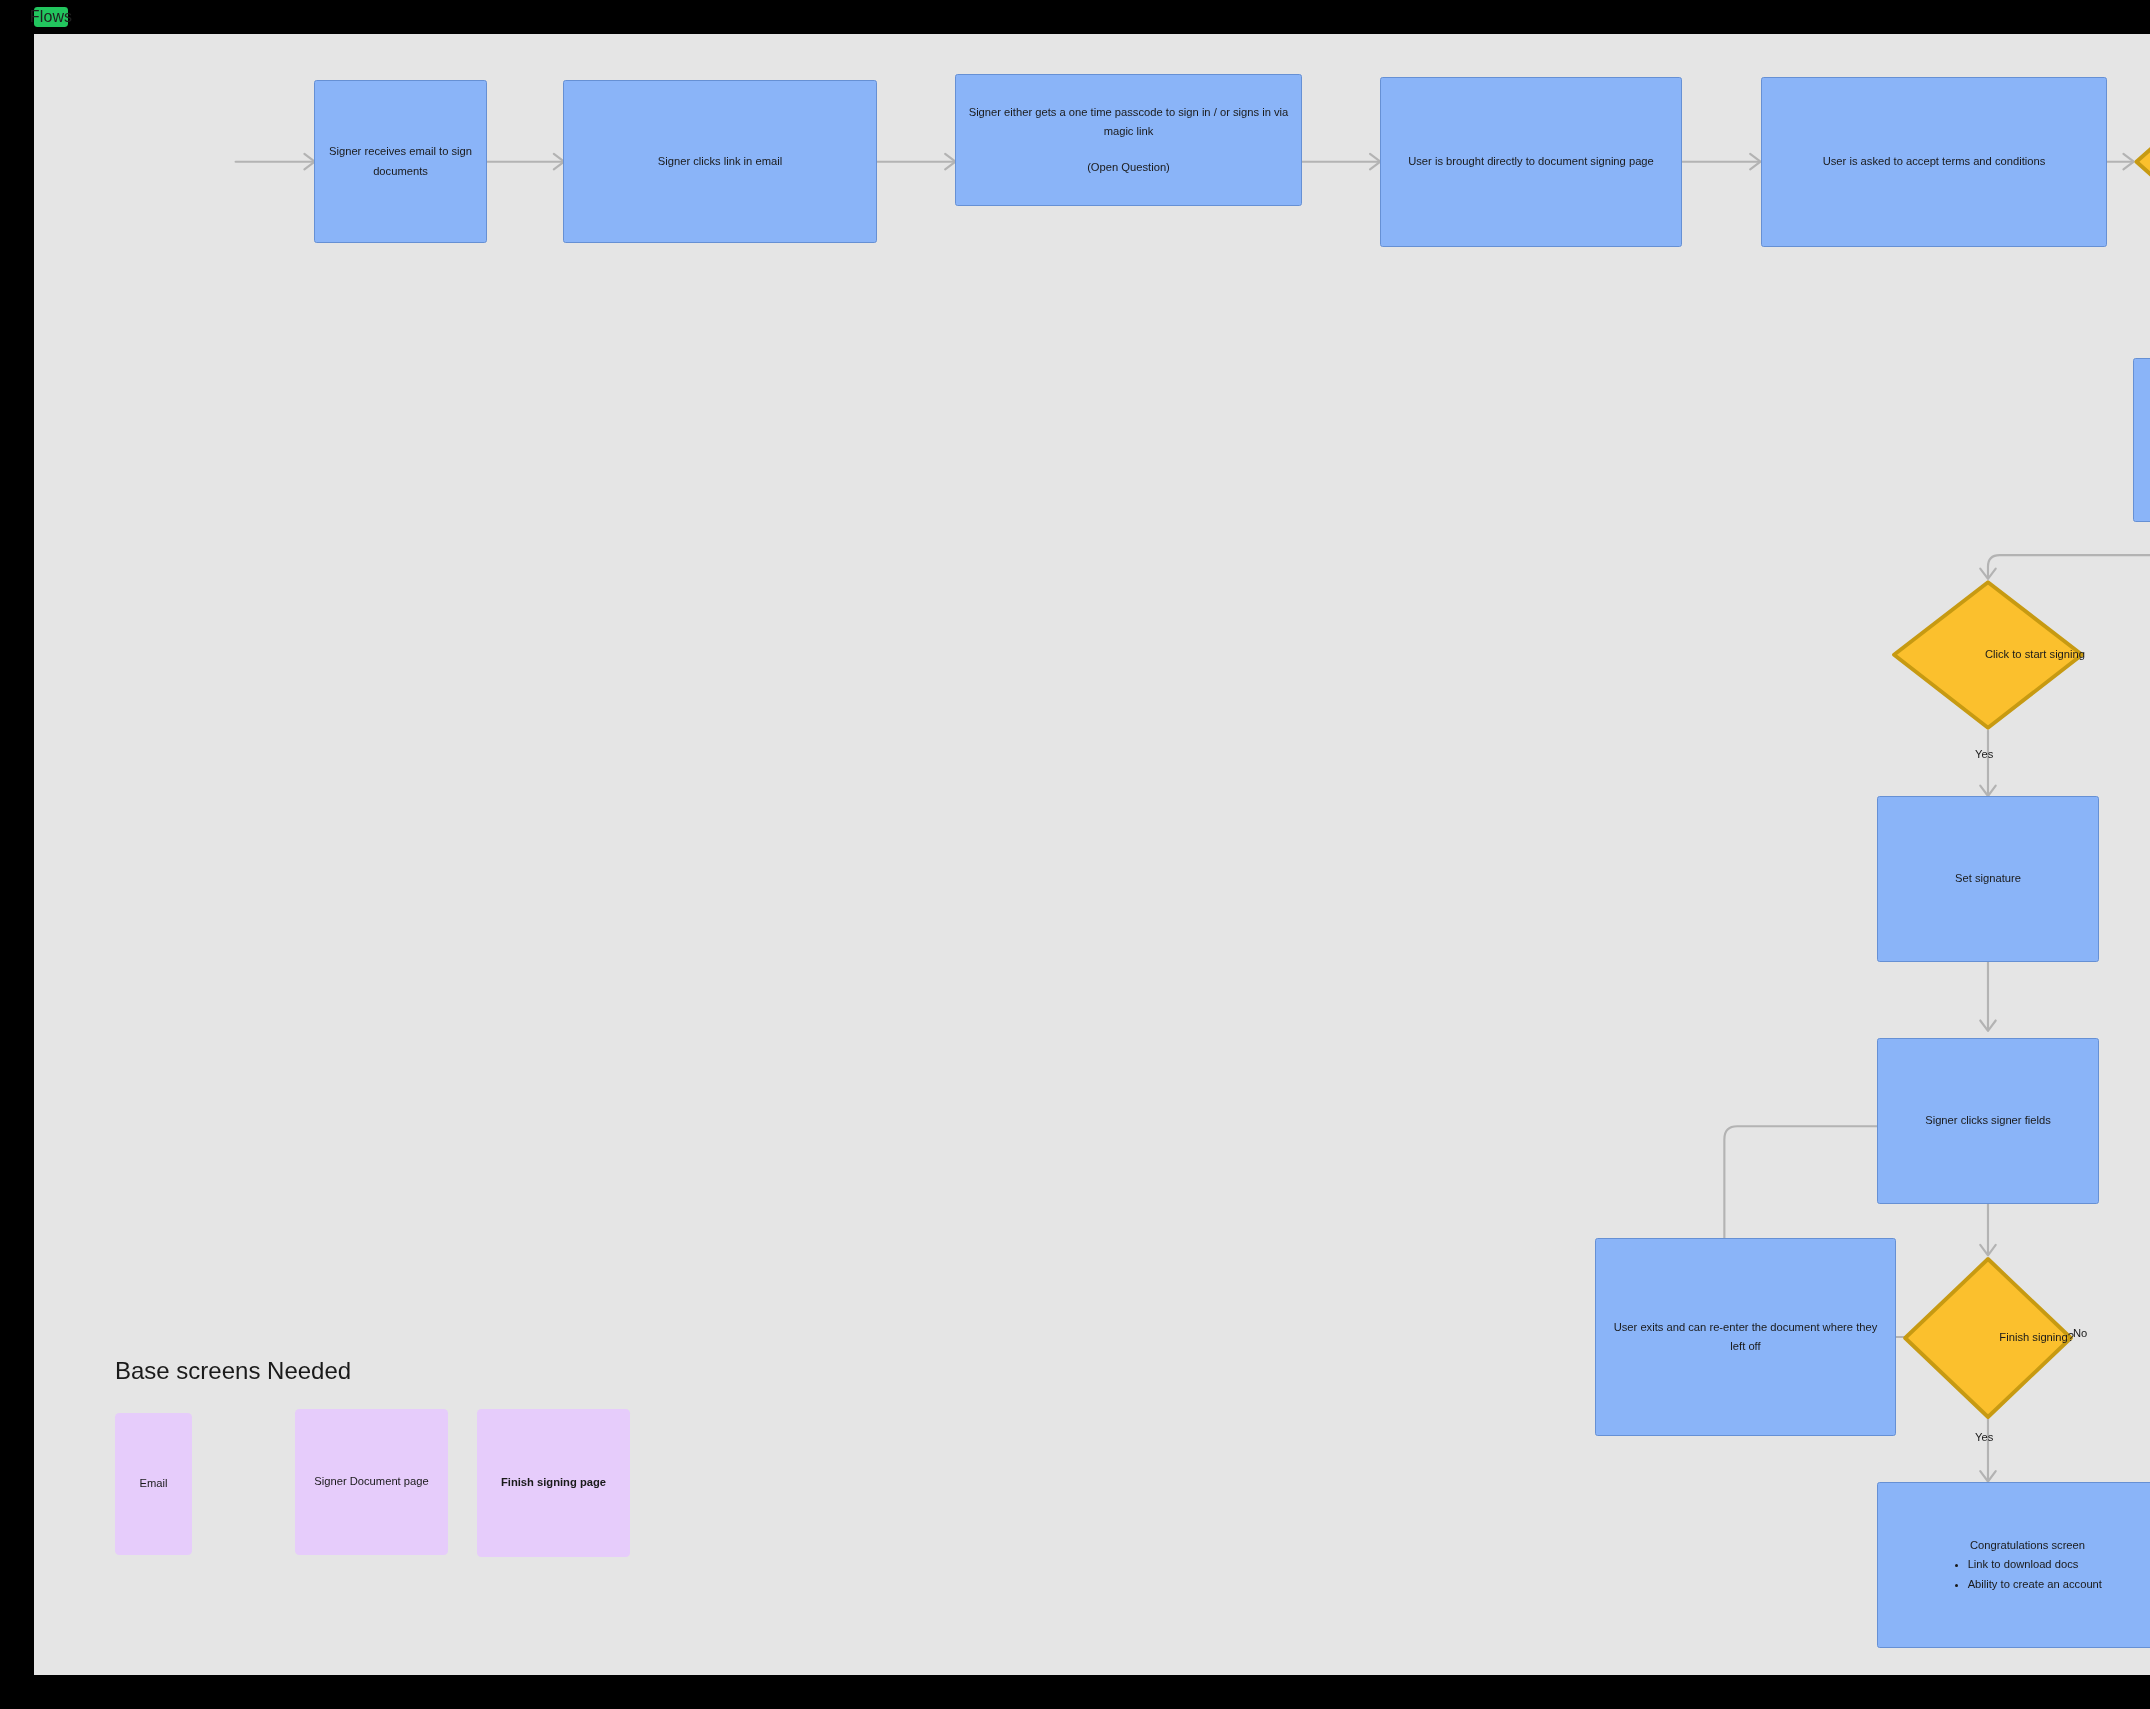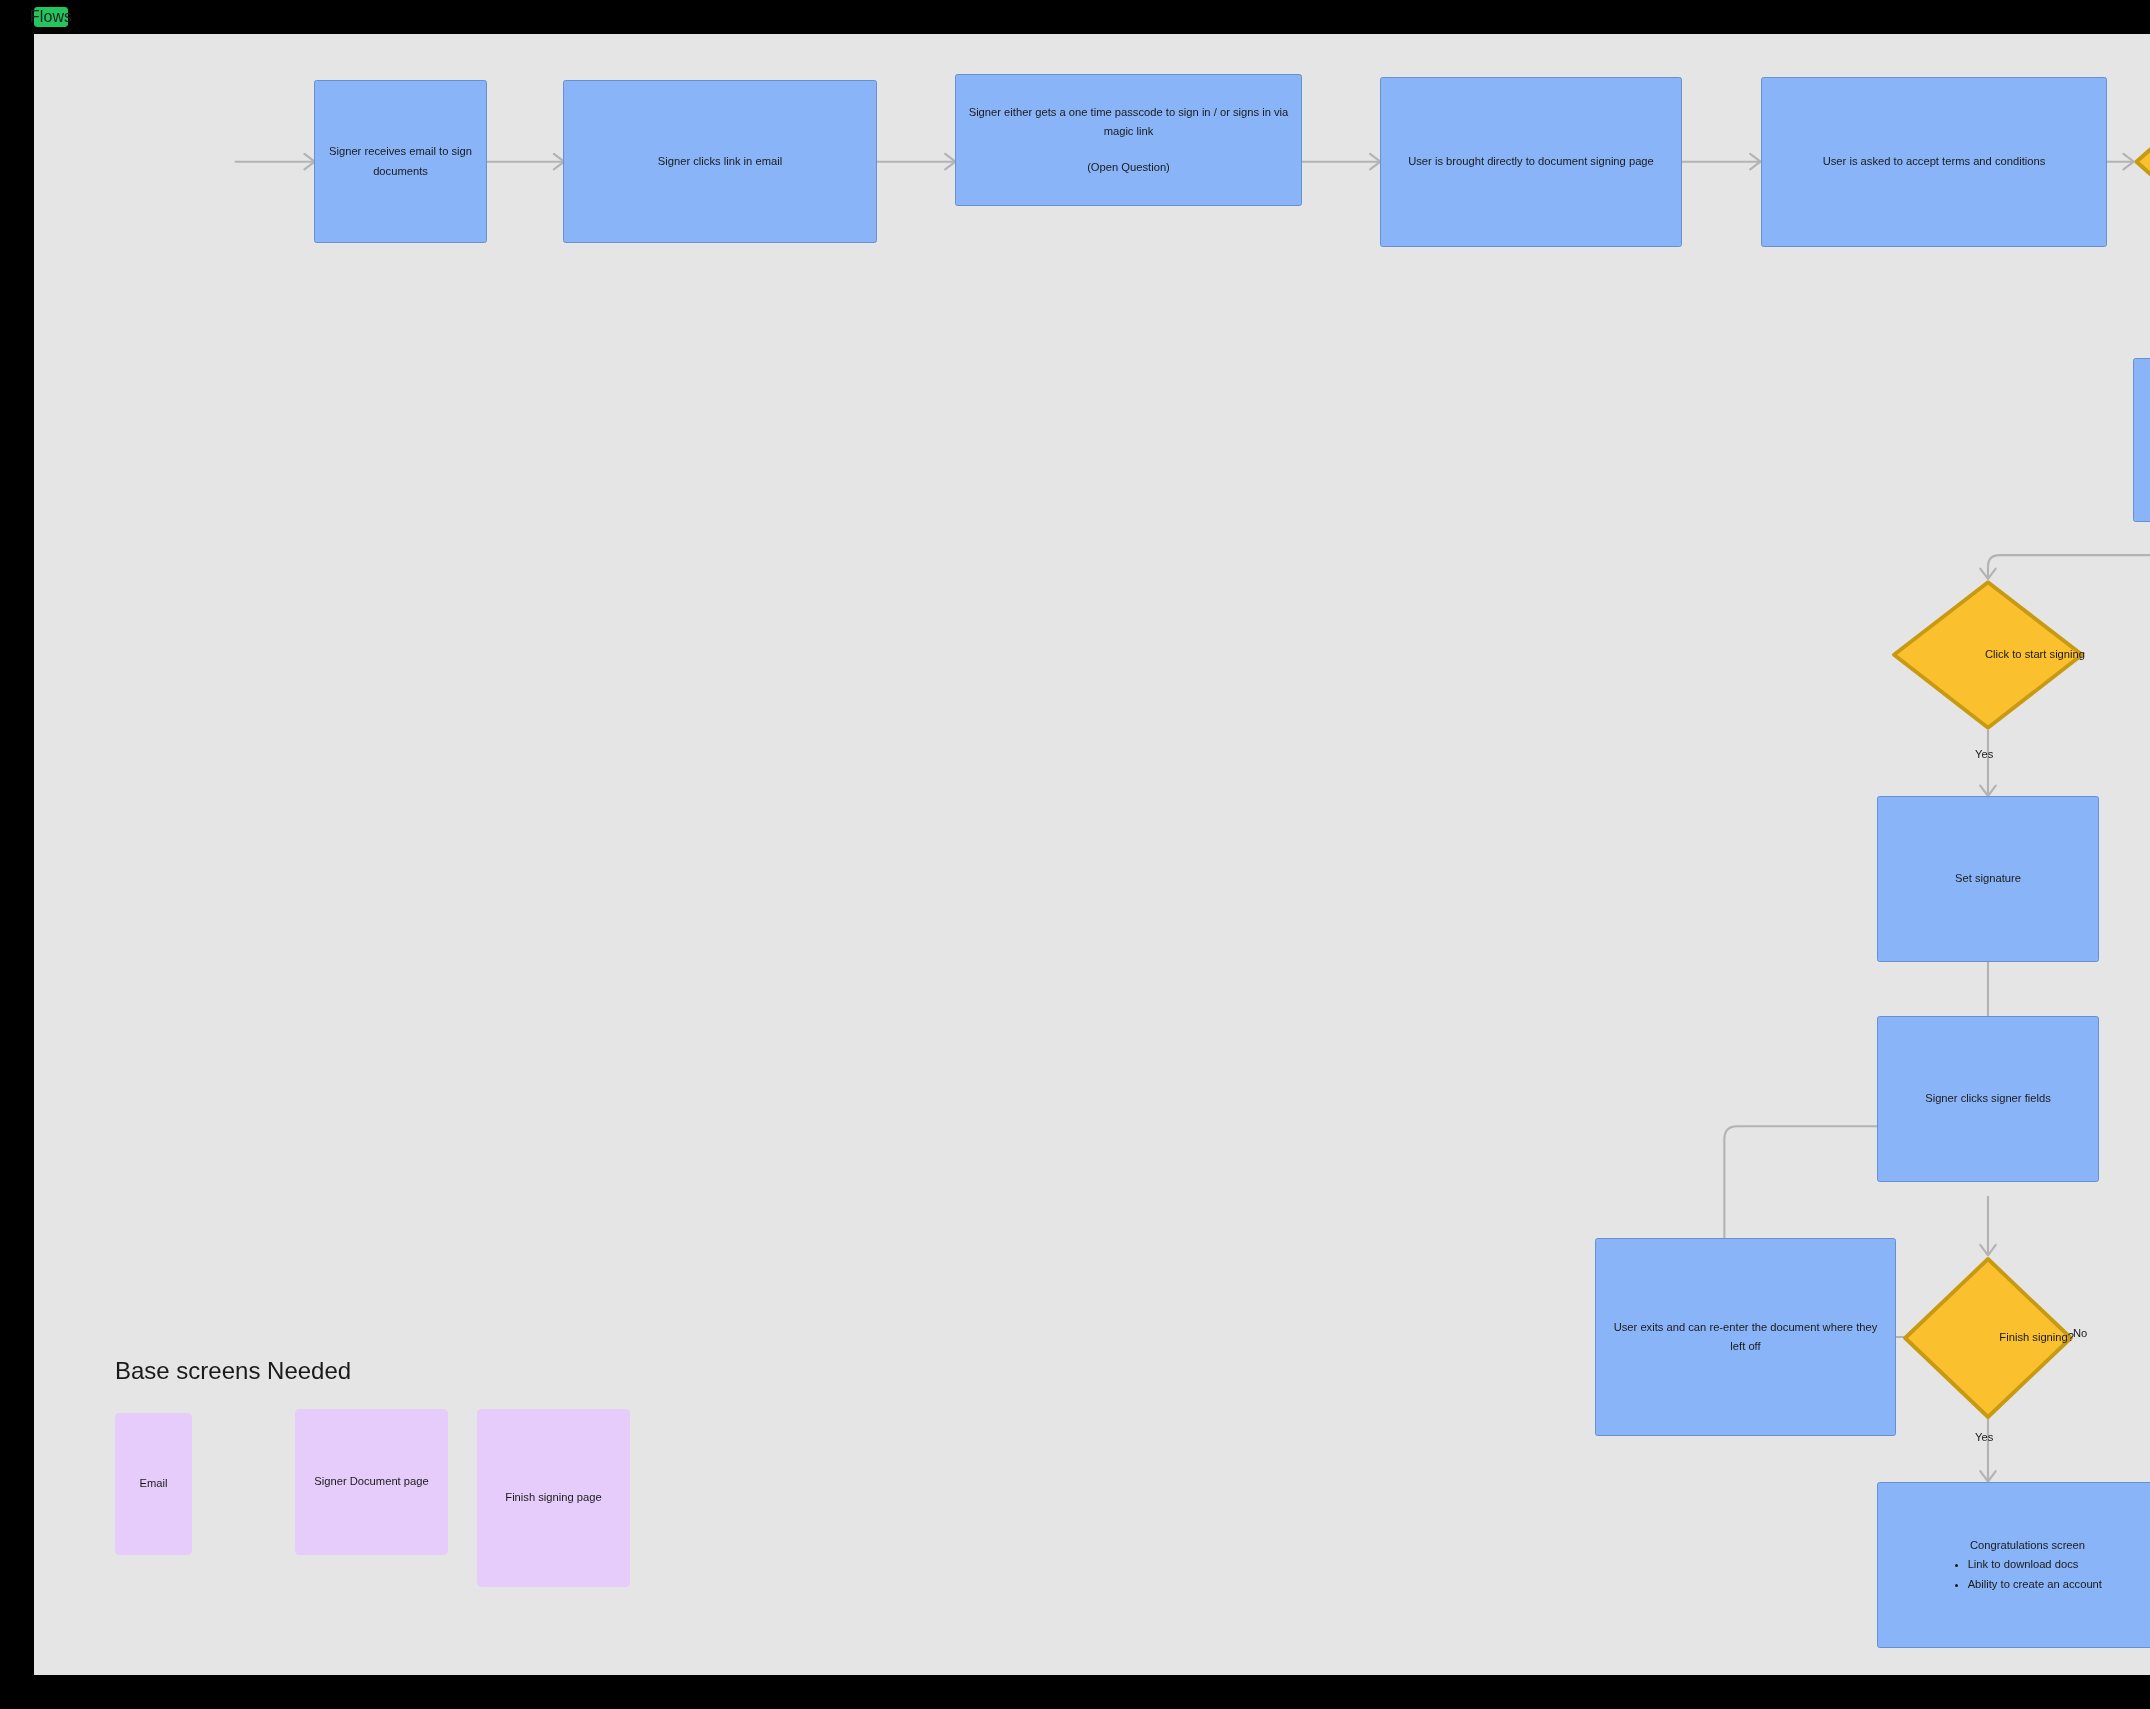--- a/index.html
+++ b/index.html
@@ -240,21 +240,21 @@
 
     <div class="diamond" style="left:1857px; top:545px; width:194px; height:152px;">
       <svg width="194" height="152" viewBox="0 0 452 353">
         <polygon points="226,7 445,176 226,346 7,176" fill="#fbc02d" stroke="#c79a12" stroke-width="9" stroke-linejoin="round"></polygon>
       </svg>
       <span class="dlabel">Click to start signing</span>
     </div>
 
     <div class="node rect" style="left:1843px; top:762px; width:222px; height:166px;">Set signature</div>
 
-    <div class="node rect" style="left:1843px; top:982px; width:222px; height:166px;">Signer clicks signer fields</div>
+    <div class="node rect" style="left:1843px; top:1004px; width:222px; height:166px;">Signer clicks signer fields</div>
 
     <div class="diamond" style="left:1868px; top:1222px; width:172px; height:164px;">
       <svg width="172" height="164" viewBox="0 0 400 382">
         <polygon points="200,7 393,191 200,375 7,191" fill="#fbc02d" stroke="#c79a12" stroke-width="9" stroke-linejoin="round"></polygon>
       </svg>
       <span class="dlabel">Finish signing?</span>
     </div>
 
     <div class="node rect" style="left:1561px; top:1204px; width:301px; height:198px;">User exits and can re-enter the document where they left off</div>
 
@@ -271,17 +271,17 @@
     <div class="edge-label" style="left:2039px; top:1293px;">No</div>
 
     <div class="edge-label" style="left:1941px; top:1397px;">Yes</div>
 
     <div id="section-title" style="left:81px; top:1323px;">Base screens Needed</div>
 
     <div class="node sticky" style="left:81px; top:1379px; width:77px; height:142px;">Email</div>
 
     <div class="node sticky" style="left:261px; top:1375px; width:153px; height:146px;">Signer Document page</div>
 
-    <div class="node sticky" style="left:443px; top:1375px; width:153px; height:178px;">Finish signing page</div>
+    <div class="node sticky" style="left:443px; top:1375px; width:153px; height:148px;font-weight:bold;">Finish signing page</div>
 
   </div>
 </div>
 
 
 </body></html>

